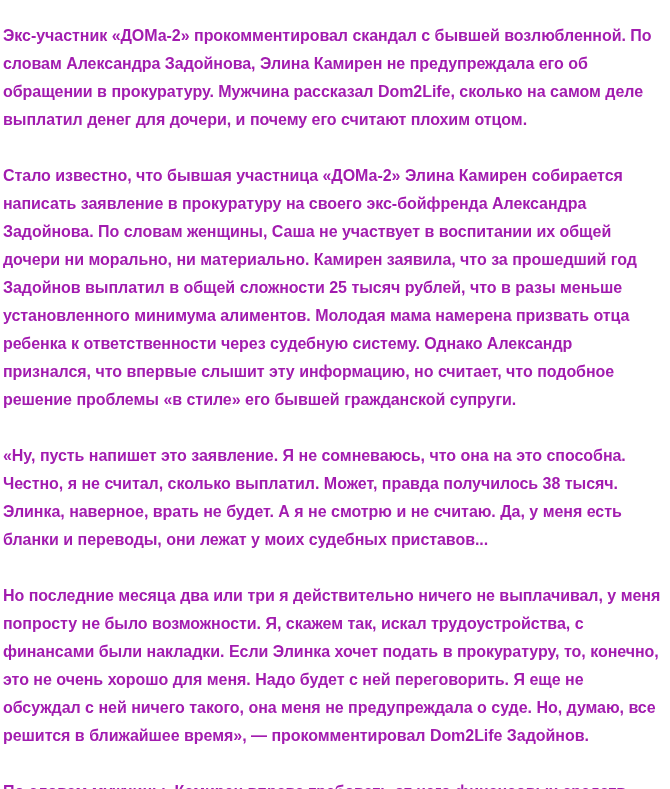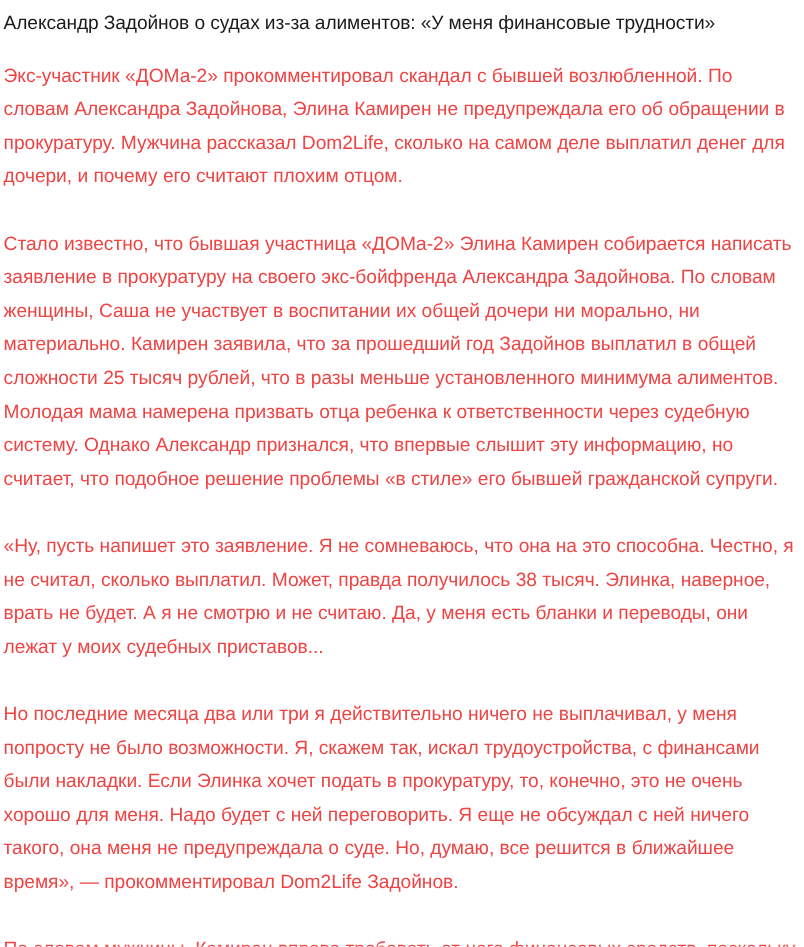--- a/index.html
+++ b/index.html
@@ -26,40 +26,39 @@
     line-height: 28px;
     font-weight: 400;
     color: #1b1b1b;
     margin: 0;
     letter-spacing: -0.1px;
     white-space: nowrap;
   }
   .para {
     font-size: 16px;
     line-height: 28px;
-    font-weight: 400;
-    color: #ef4444;
+    font-weight: 700;
+    color: #a21caf;
     margin: 0;
     text-align: left;
     letter-spacing: -0.05px;
     word-spacing: 0.1px;
   }
   .spacer {
     height: 28px;
   }
   .spacer-title {
     height: 16px;
   }
 </style>
 </head>
 <body style="background: rgb(255, 255, 255); color: rgb(27, 27, 27);">
 
 <div class="article">
 
-  <h1 class="article-title">Александр Задойнов о судах из-за алиментов: «У меня финансовые трудности»</h1>
 
   <div class="spacer-title"></div>
 
   <p class="para">Экс-участник «ДОМа-2» прокомментировал скандал с бывшей возлюбленной. По словам Александра Задойнова, Элина Камирен не предупреждала его об обращении в прокуратуру. Мужчина рассказал Dom2Life, сколько на самом деле выплатил денег для дочери, и почему его считают плохим отцом.</p>
 
   <div class="spacer"></div>
 
   <p class="para">Стало известно, что бывшая участница «ДОМа-2» Элина Камирен собирается написать заявление в прокуратуру на своего экс-бойфренда Александра Задойнова. По словам женщины, Саша не участвует в воспитании их общей дочери ни морально, ни материально. Камирен заявила, что за прошедший год Задойнов выплатил в общей сложности 25 тысяч рублей, что в разы меньше установленного минимума алиментов. Молодая мама намерена призвать отца ребенка к ответственности через судебную систему. Однако Александр признался, что впервые слышит эту информацию, но считает, что подобное решение проблемы «в стиле» его бывшей гражданской супруги.</p>
 
   <div class="spacer"></div>

